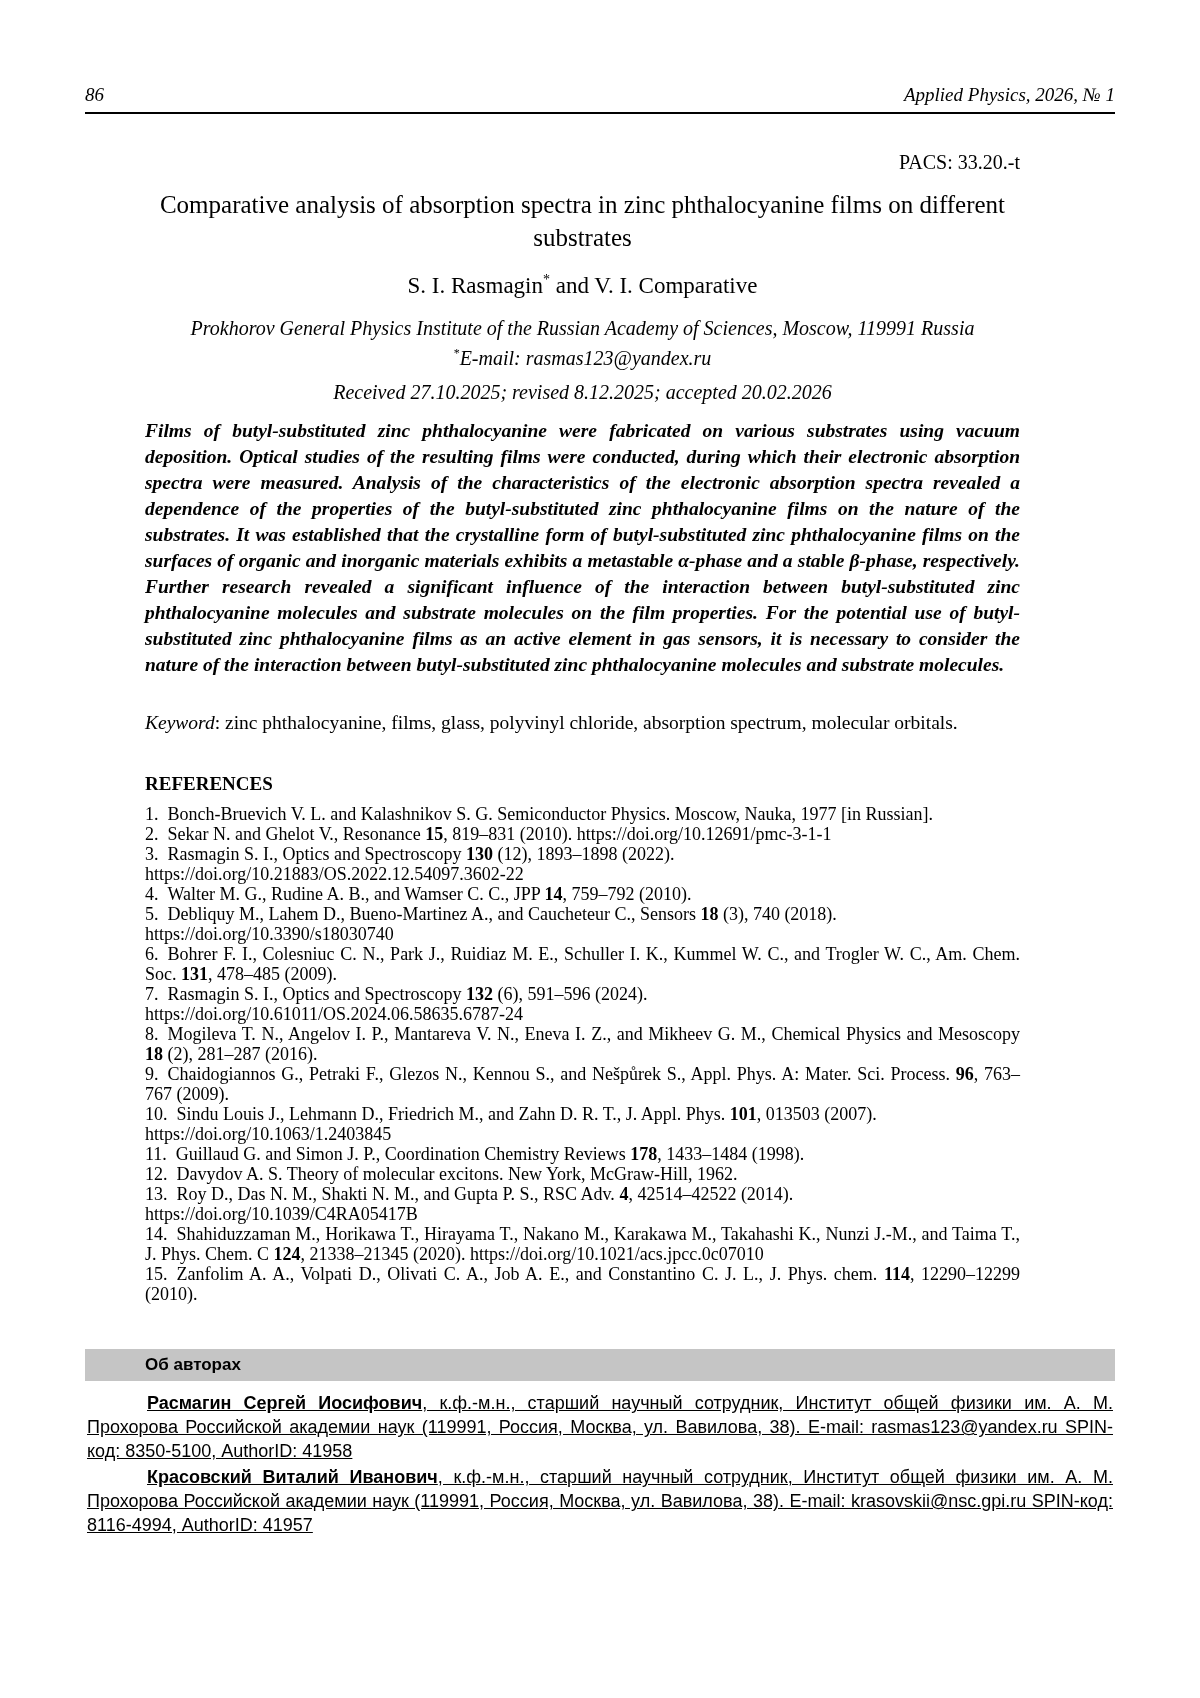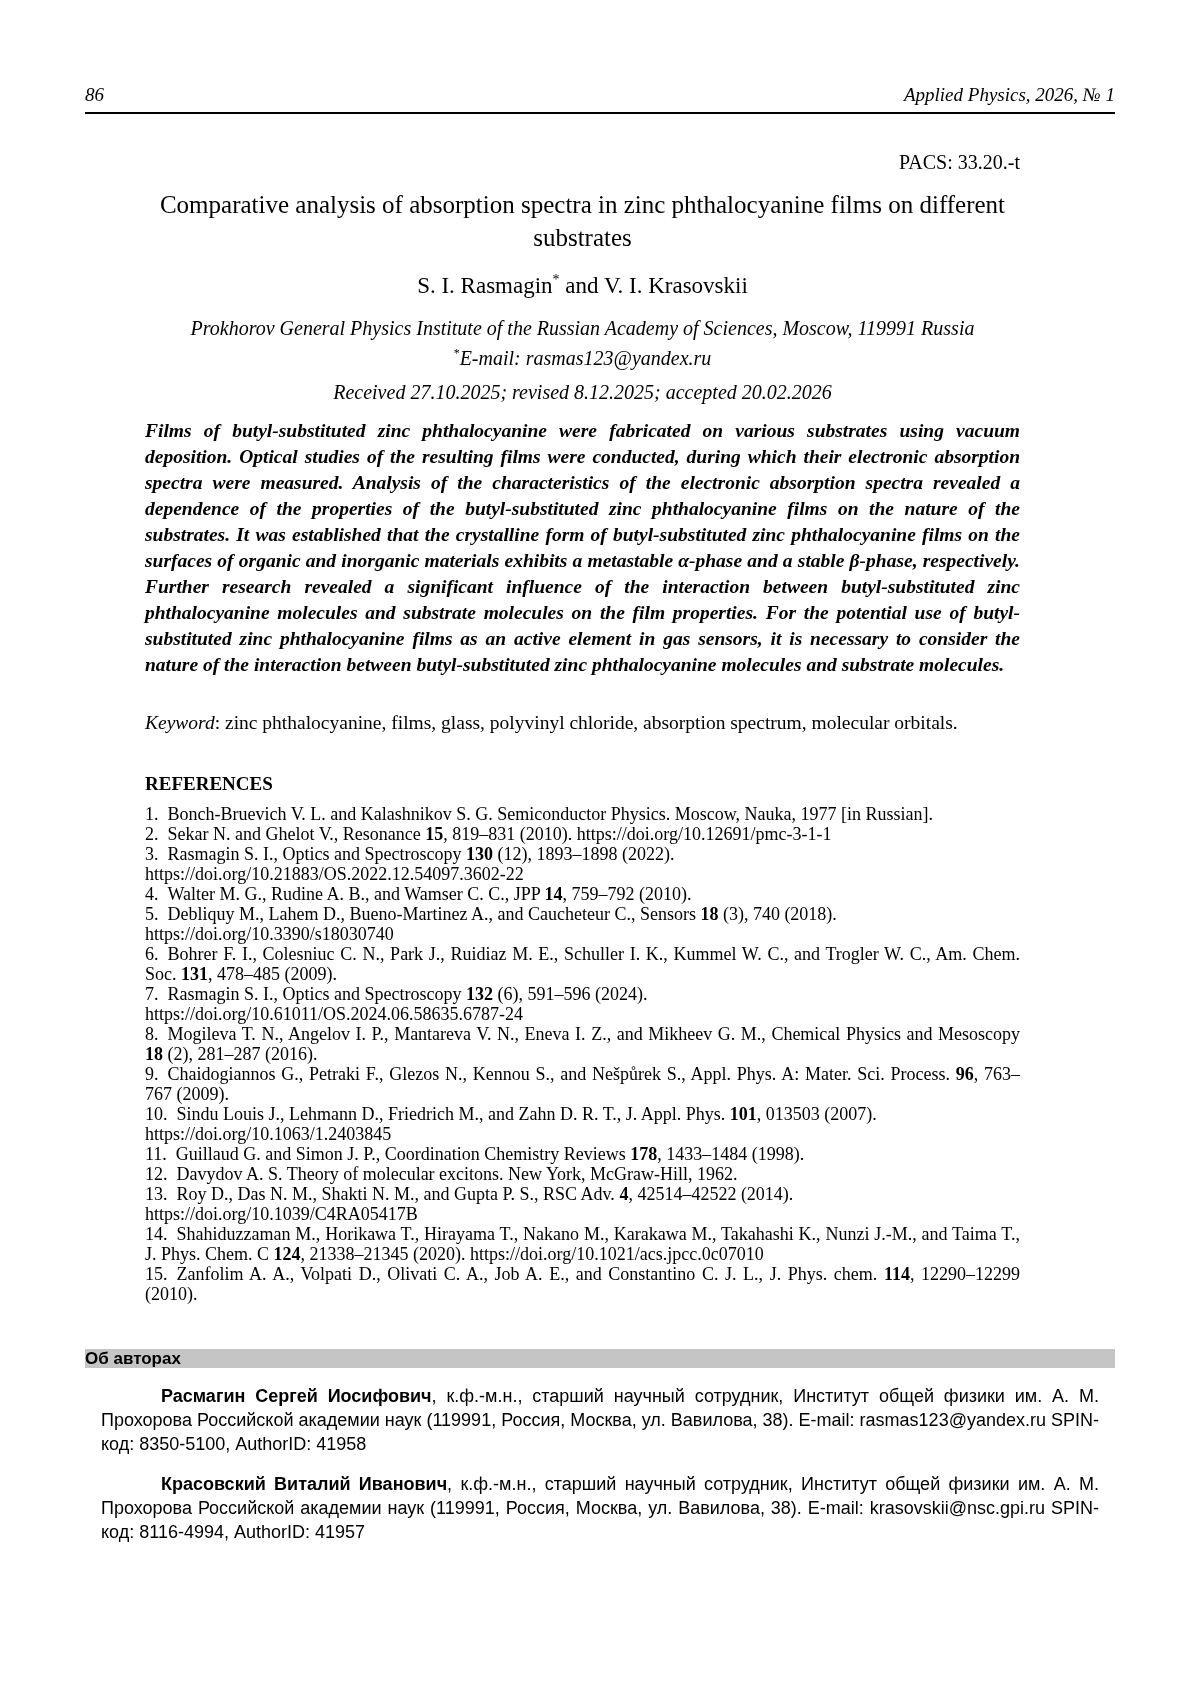--- a/index.html
+++ b/index.html
@@ -57,47 +57,48 @@
     margin: 8px 0 13px 0;
     padding: 0;
     font-size: 18px;
     line-height: 20px;
     text-align: justify;
   }
   .ref { margin: 0; }
 
   .about { margin-top: 45px; font-family: "Liberation Sans", sans-serif; }
   .about-bar {
-    height: 19px;
+    height: 32px;
     display: flex;
     align-items: center;
+    padding-left: 60px;
     font-weight: bold;
     font-size: 17px;
     background: #c5c5c5;
   }
   .bios { margin-top: 10px; font-size: 18px; line-height: 24px; text-align: justify; }
-  .bio { margin: 16px; text-indent: 60px; }
+  .bio { margin: 2px; text-indent: 60px; text-decoration: underline; }
 </style>
 </head>
 <body>
 
 <div class="page">
 
   <header class="running-head">
     <span>86</span>
     <span>Applied Physics, 2026, № 1</span>
   </header>
   <div class="rule"></div>
 
   <main class="article">
     <div class="pacs">PACS: 33.20.-t</div>
 
     <h1 class="title">Comparative analysis of absorption spectra in zinc phthalocyanine films on different substrates</h1>
 
-    <div class="authors"><span>S. I. Rasmagin</span><sup>*</sup><span> and V. I. Krasovskii</span></div>
+    <div class="authors"><span>S. I. Rasmagin</span><sup>*</sup><span> and V. I. Comparative</span></div>
 
     <div class="affiliation">Prokhorov General Physics Institute of the Russian Academy of Sciences, Moscow, 119991 Russia</div>
 
     <div class="email-line"><sup>*</sup><span>E-mail: rasmas123@yandex.ru</span></div>
 
     <div class="dates">Received 27.10.2025; revised 8.12.2025; accepted 20.02.2026</div>
 
     <p class="abstract">Films of butyl-substituted zinc phthalocyanine were fabricated on various substrates using vacuum deposition. Optical studies of the resulting films were conducted, during which their electronic absorption spectra were measured. Analysis of the characteristics of the electronic absorption spectra revealed a dependence of the properties of the butyl-substituted zinc phthalocyanine films on the nature of the substrates. It was established that the crystalline form of butyl-substituted zinc phthalocyanine films on the surfaces of organic and inorganic materials exhibits a metastable α-phase and a stable β-phase, respectively. Further research revealed a significant influence of the interaction between butyl-substituted zinc phthalocyanine molecules and substrate molecules on the film properties. For the potential use of butyl-substituted zinc phthalocyanine films as an active element in gas sensors, it is necessary to consider the nature of the interaction between butyl-substituted zinc phthalocyanine molecules and substrate molecules.</p>
 
     <p class="keywords"><i>Keyword</i>: zinc phthalocyanine, films, glass, polyvinyl chloride, absorption spectrum, molecular orbitals.</p>

